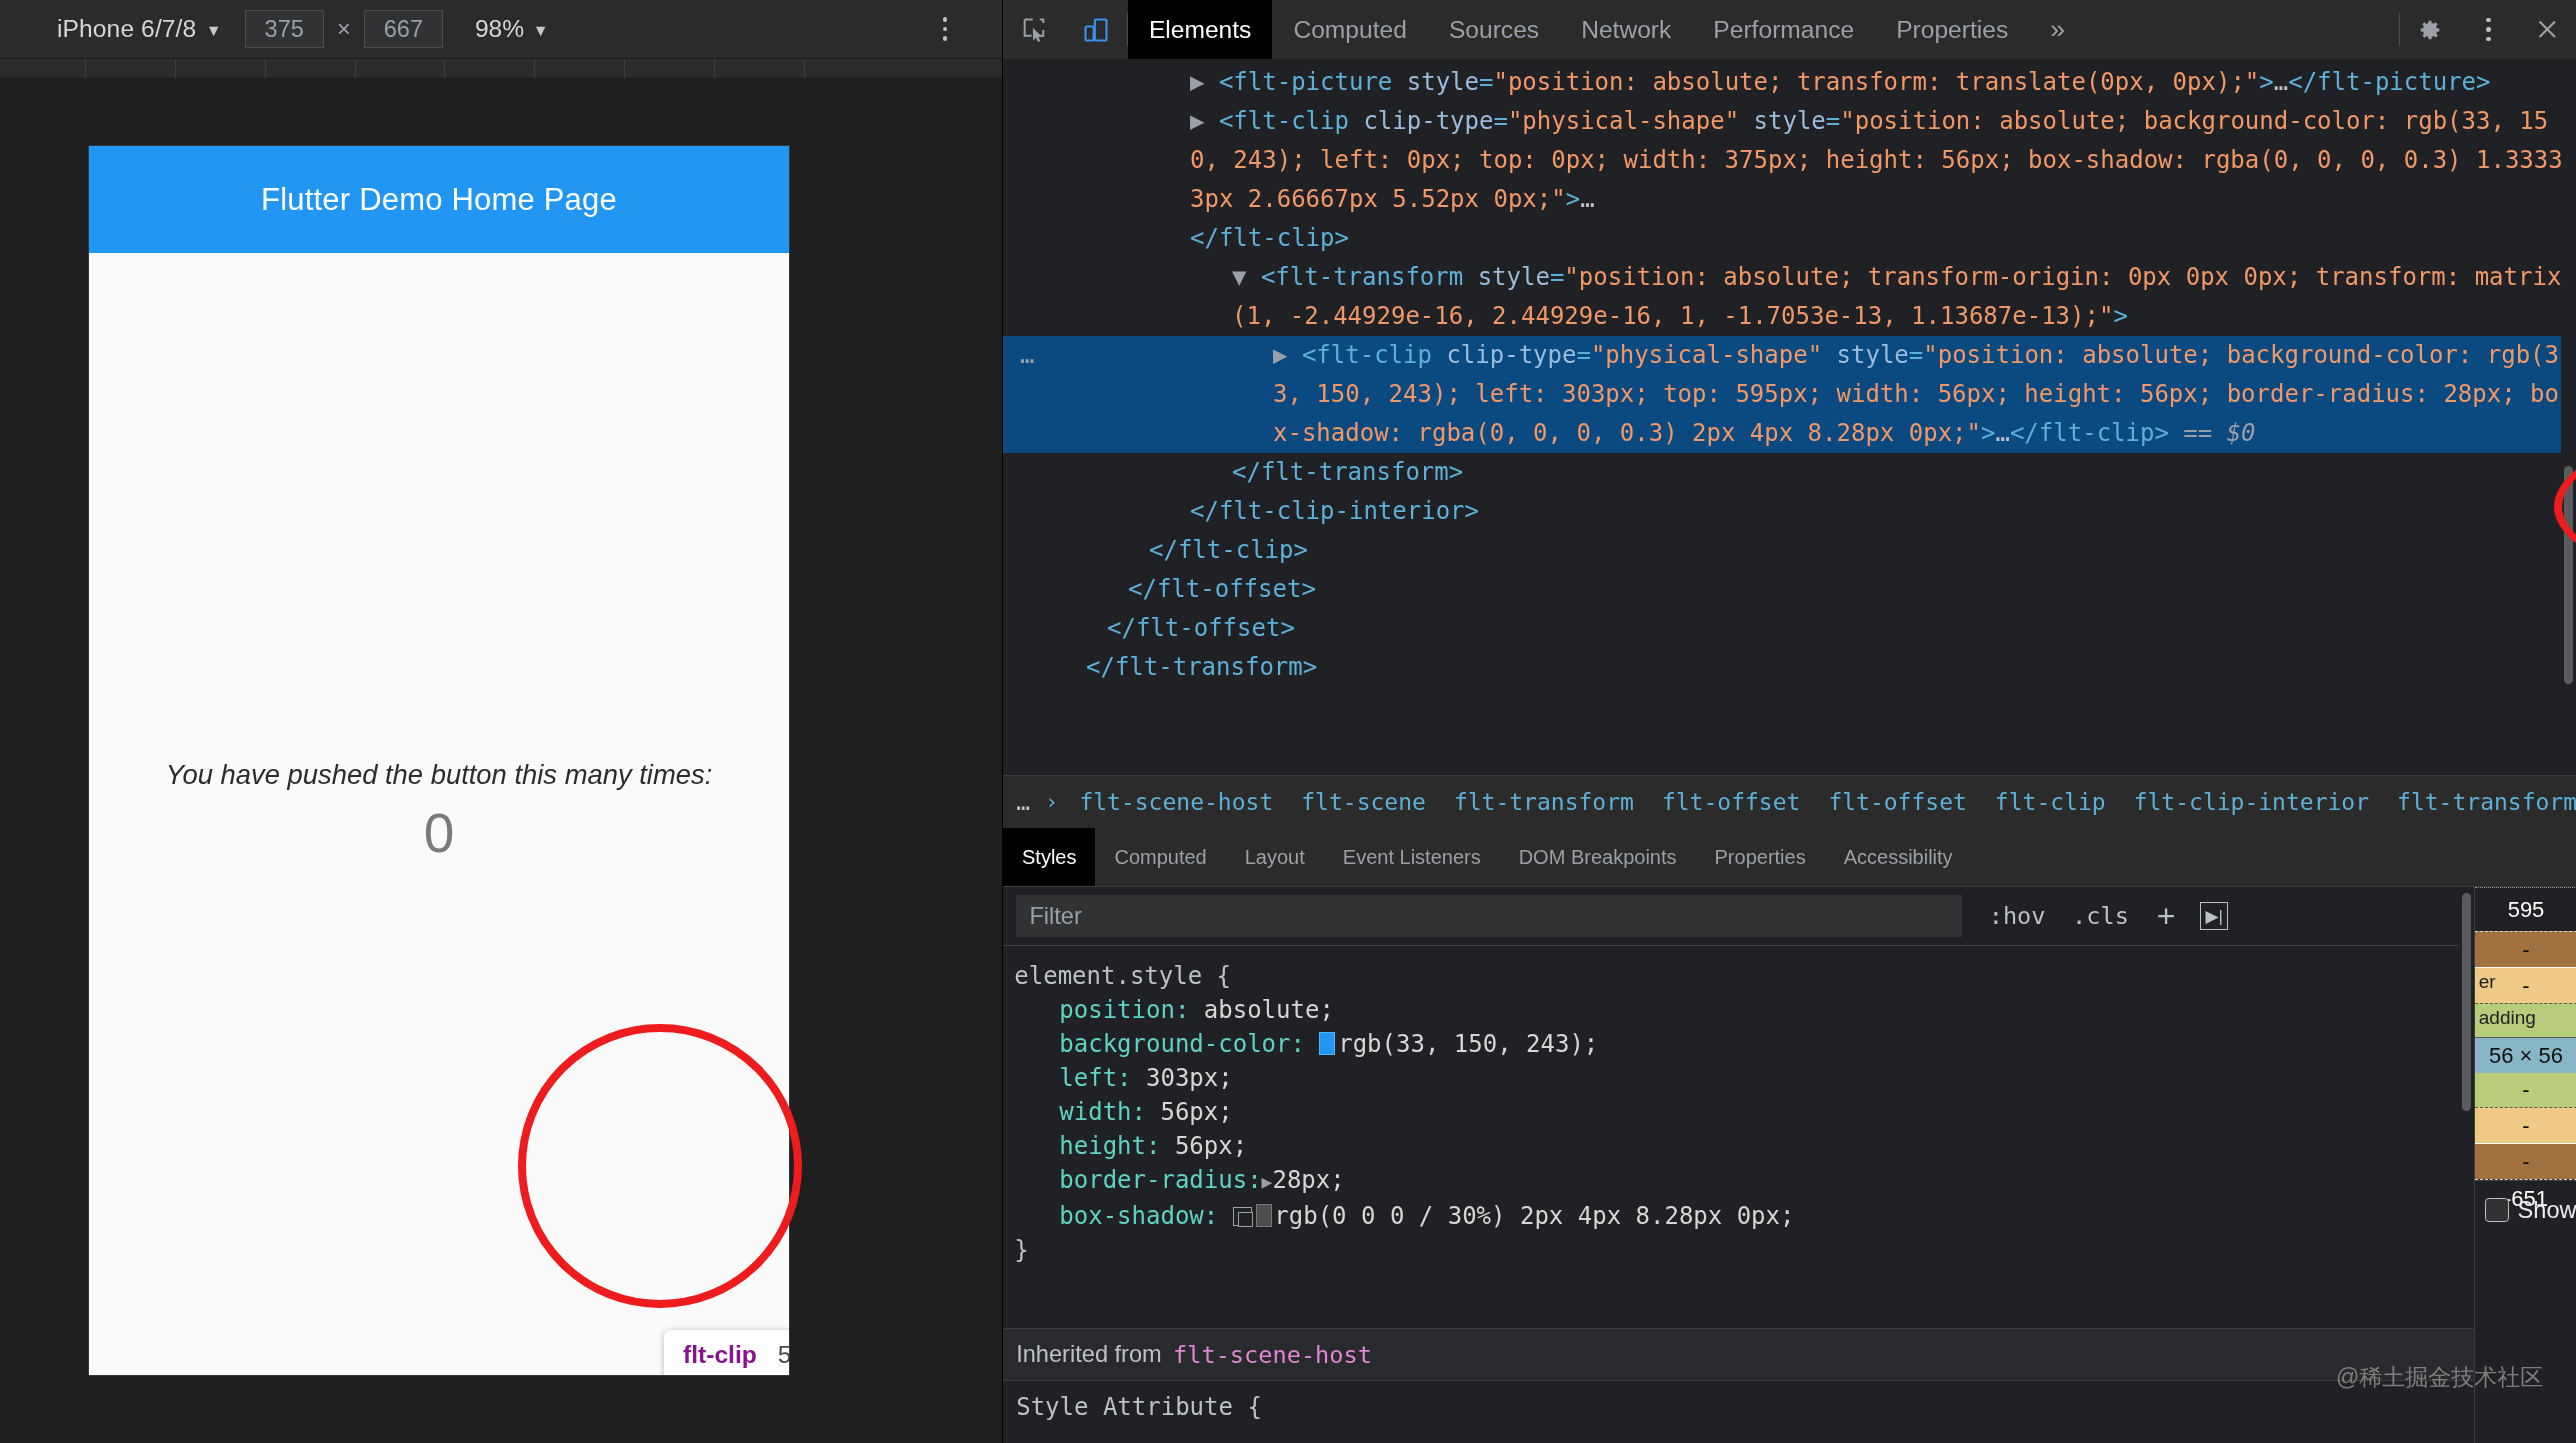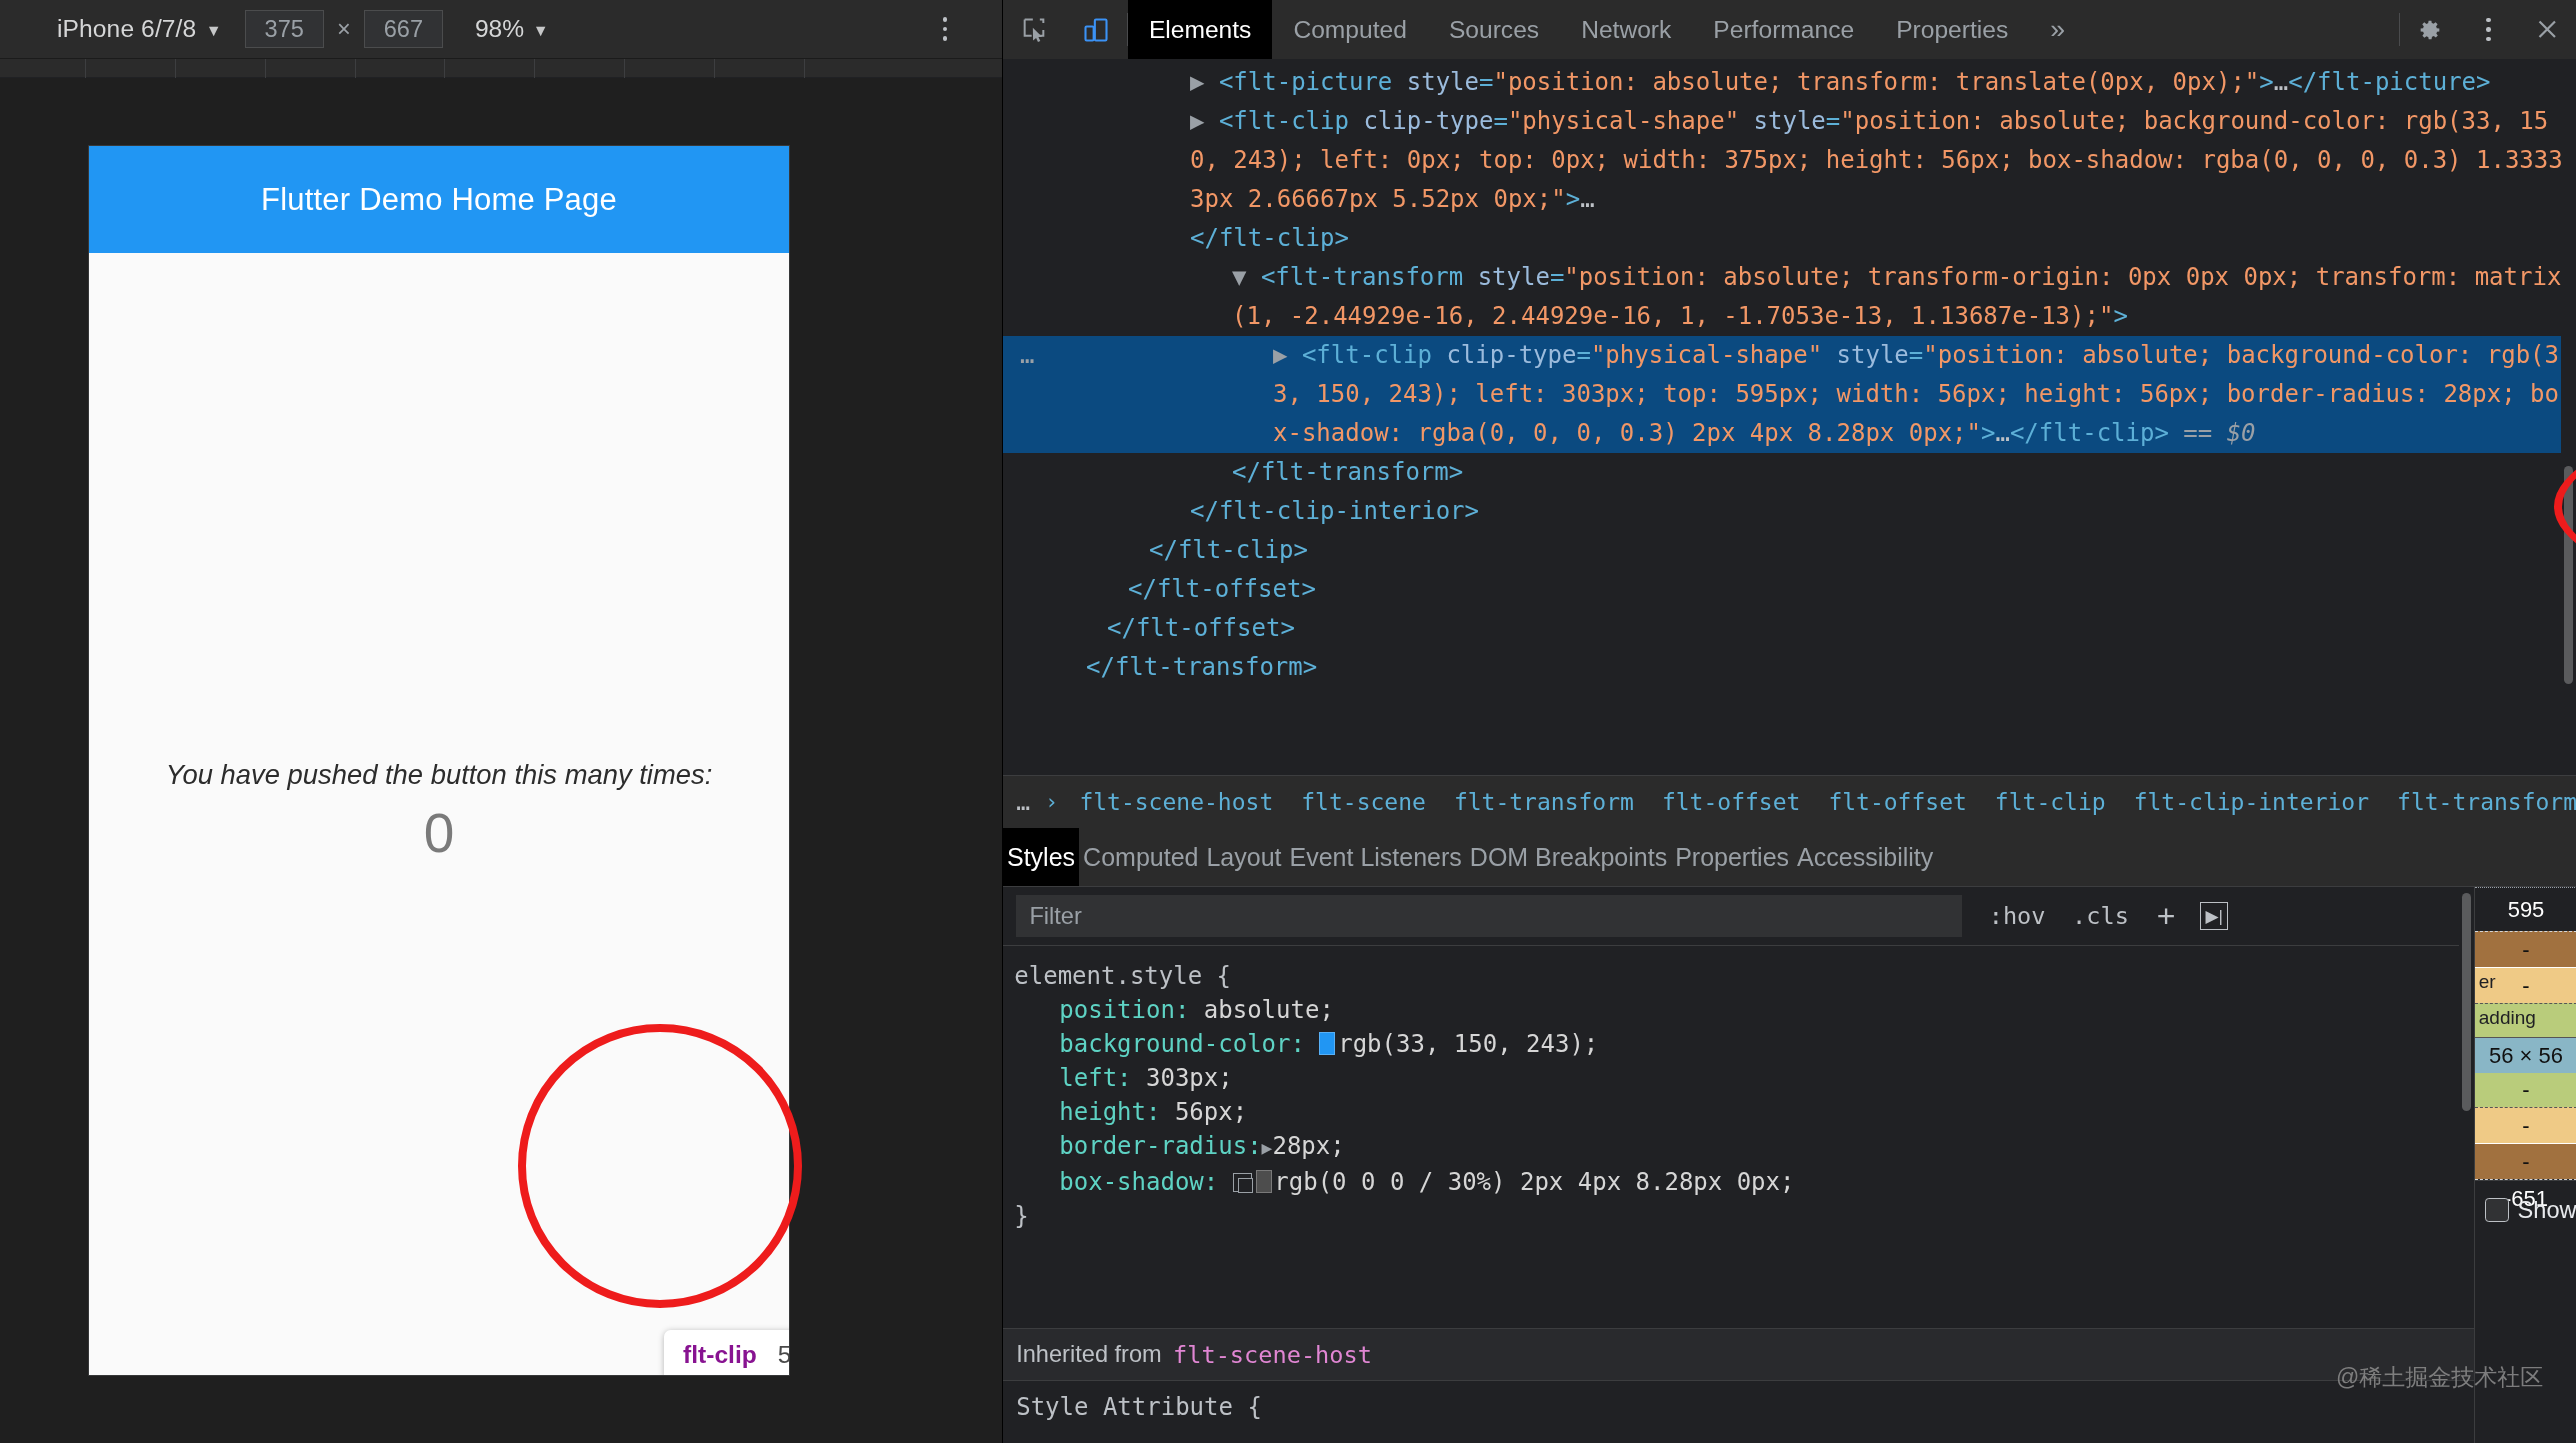--- a/index.html
+++ b/index.html
@@ -163,22 +163,22 @@
     display:flex; align-items:center; cursor:pointer; white-space:nowrap;
   }
 
   
   #styles-tabbar{
     position:absolute; left:0; top:828px; width:1574px; height:59px;
     background:#2b2b2b; display:flex; align-items:stretch;
     border-bottom:0.9px solid #3c3d3f;
   }
   .st-tab{
-    display:flex; align-items:center; padding:0 4px;
-    color:#9aa0a6; font-size:25px; cursor:pointer; white-space:nowrap;justify-content:flex-end;
+    display:flex; align-items:center; padding:0 19px;
+    color:#9aa0a6; font-size:20px; cursor:pointer; white-space:nowrap;justify-content:flex-end;
   }
   .st-tab.active{ background:#000000; color:#ffffff; }
 
   
   #filter-bar{
     position:absolute; left:0; top:887px; width:1471px; height:59px;
     background:#202124; display:flex; align-items:center;
     border-bottom:0.9px solid #3c3d3f;
   }
   #filter-input{
@@ -525,20 +525,21 @@
       <span class="fb-btn">.cls</span>
       <span id="fb-newrule">+</span>
       <span id="fb-panel">▶|</span>
     </div>
 
     <div id="css-rules">
         <div class="sel-name">element.style {</div>
         <div><span class="prop">position:</span> <span class="val">absolute;</span></div>
         <div><span class="prop">background-color:</span> <span class="swatch" style="background: rgb(33, 150, 243);"></span><span class="val">rgb(33, 150, 243);</span></div>
         <div><span class="prop">left:</span> <span class="val">303px;</span></div>
+        <div><span class="prop">width:</span> <span class="val">56px;</span></div>
         <div><span class="prop">height:</span> <span class="val">56px;</span></div>
         <div><span class="prop">border-radius:</span><span class="disc">▶</span><span class="val">28px;</span></div>
         <div><span class="prop">box-shadow:</span> <span class="shadowicon"></span><span class="swatch" style="background: rgb(77, 77, 77);"></span><span class="val">rgb(0 0 0 / 30%) 2px 4px 8.28px 0px;</span></div>
         <div class="sel-name">}</div>
       </div>
     <div id="styles-scrollbar">
         <i></i>
       </div>
 
     <div id="inherited-bar">

